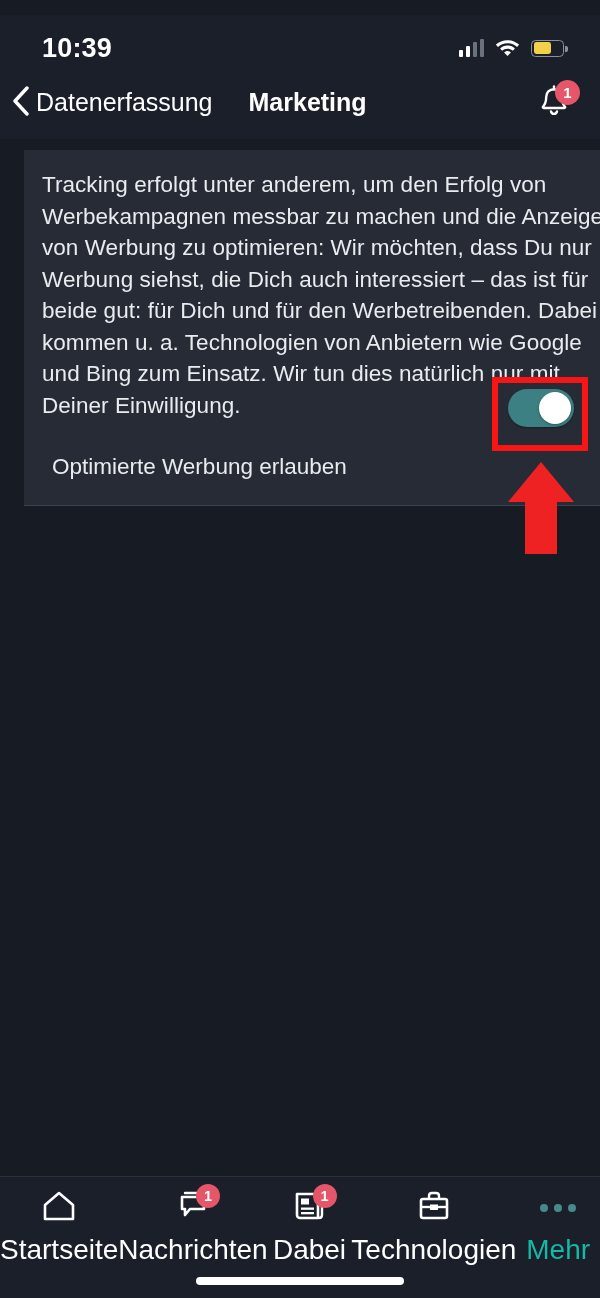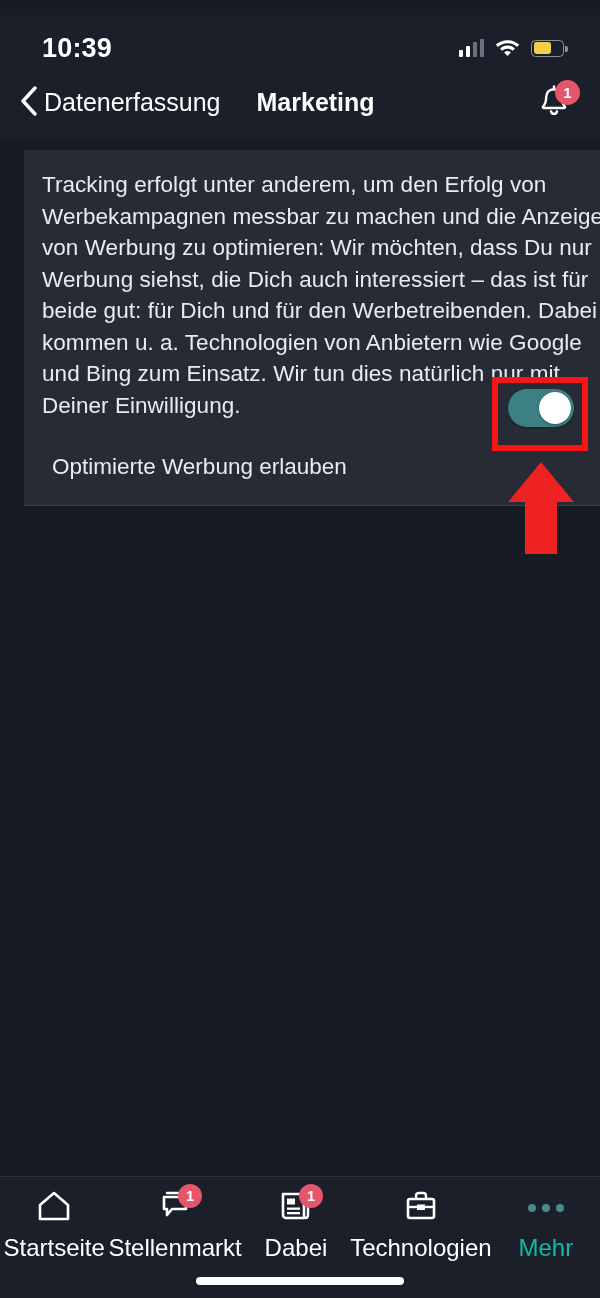--- a/index.html
+++ b/index.html
@@ -82,21 +82,21 @@
   }
 
   
   .nav-header {
     position: absolute;
     top: 66px; left: 0;
     width: 600px; height: 73px;
     background: #1a1f29;
     display: flex;
     align-items: center;
-    padding: 0 26px 0 16px;
+    padding: 0 26px 0 8px;
   }
   .back-chevron {
     width: 26px; height: 30px;
     flex: 0 0 auto;
     display: flex;
     align-items: center;
     justify-content: center;
     cursor: pointer;
   }
   .nav-titles {
@@ -231,21 +231,21 @@
   }
   .nav-icon-wrap {
     position: relative;
     width: 40px; height: 34px;
     display: flex;
     align-items: center;
     justify-content: center;
   }
   .nav-label {
     color: #ffffff;
-    font-size: 24px;
+    font-size: 28px;
     white-space: nowrap;
   }
   .nav-item.active .nav-label { color: #14b8a6; }
   .nav-badge {
     position: absolute;
     top: -7px; right: -7px;
     min-width: 24px; height: 24px;
     border-radius: 12px;
     background: #e5566a;
     color: #ffffff;
@@ -365,21 +365,21 @@
     <div class="nav-item">
       <div class="nav-icon-wrap">
         <span>
           <svg width="34" height="32" viewBox="0 0 34 32">
             <path d="M9 3 L31 3 L31 15" stroke="#ffffff" stroke-width="2.4" fill="none" stroke-linejoin="round" stroke-linecap="round"></path>
             <path d="M6 7 L28 7 L28 19 L14 19 L9 25 L9 19 L6 19 Z" stroke="#ffffff" stroke-width="2.6" fill="none" stroke-linejoin="round"></path>
           </svg>
         </span>
         <span class="nav-badge">1</span>
       </div>
-      <span class="nav-label">Stellenmarkt</span>
+      <span class="nav-label">Nachrichten</span>
     </div>
 
     <div class="nav-item">
       <div class="nav-icon-wrap">
         <span>
           <svg width="34" height="32" viewBox="0 0 34 32">
             <path d="M4 4 L25 4 L25 28 L7 28 C5.3 28 4 26.7 4 25 Z" stroke="#ffffff" stroke-width="2.6" fill="none" stroke-linejoin="round"></path>
             <path d="M25 12 L29 12 L29 25 C29 26.7 27.7 28 26 28" stroke="#ffffff" stroke-width="2.4" fill="none" stroke-linejoin="round"></path>
             <rect x="8" y="8.5" width="8" height="6" fill="#ffffff"></rect>
             <rect x="8" y="17.5" width="13" height="2.3" fill="#ffffff"></rect>

